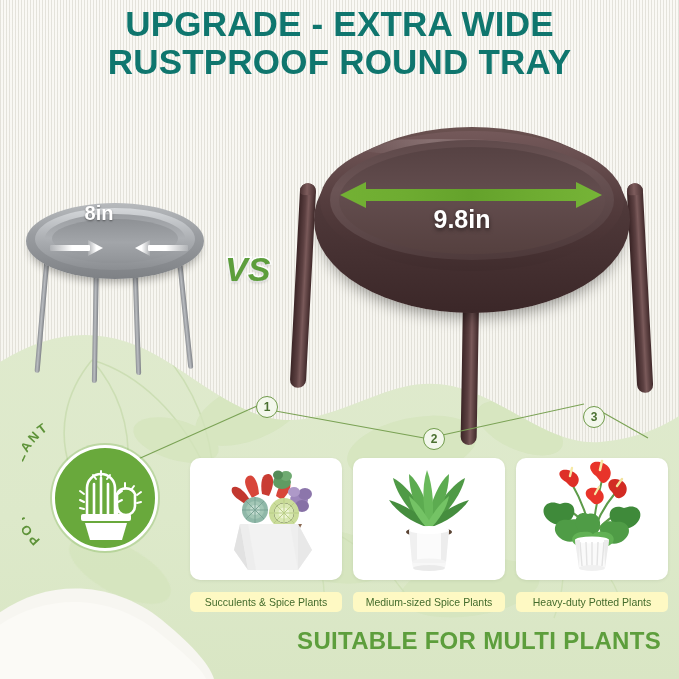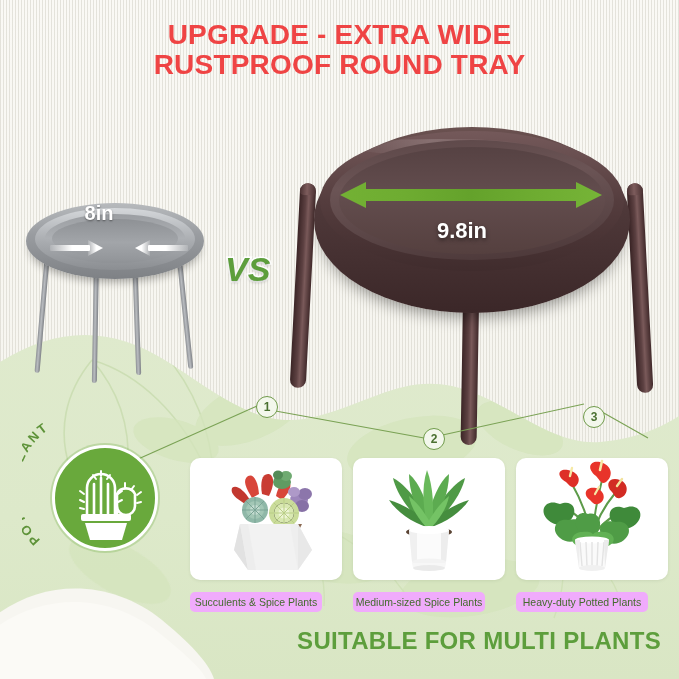--- a/index.html
+++ b/index.html
@@ -19,25 +19,25 @@
         rgba(210,208,198,.55) 0px,
         rgba(210,208,198,.55) 1px,
         rgba(255,255,255,0) 1px,
         rgba(255,255,255,0) 3px),
       linear-gradient(180deg,#faf9f5 0%,#f6f5ef 60%,#f4f3ec 100%);
     pointer-events:none;
   }
 
   
   .headline{
-    position:absolute;left:0;right:0;top:20px;
+    position:absolute;left:0;right:0;top:5px;
     text-align:center;
-    color:#ef4444;
+    color:#0f766e;
     font-weight:bold;
-    font-size:28px;
+    font-size:35px;
     line-height:1.08;
     letter-spacing:.2px;
     white-space:pre-line;
   }
 
   
   .small-table{position:absolute;left:22px;top:195px;width:190px;height:185px;}
   .sm-leg{
     position:absolute;top:52px;width:5px;height:130px;
     background:linear-gradient(90deg,#8d9094,#b9bcc0 45%,#7e8186);
@@ -115,23 +115,22 @@
     background:linear-gradient(180deg,#564243 0%,#634d4e 45%,#55403f 100%);
   }
   .bg-highlight{
     position:absolute;left:30px;top:8px;width:180px;height:16px;border-radius:50%;
     background:linear-gradient(90deg,rgba(255,255,255,0) 0%,rgba(255,255,255,.16) 45%,rgba(255,255,255,0) 100%);
   }
 
   .bg-arrow-row{position:absolute;left:26px;top:54px;width:262px;height:28px;}
   .bg-label{
     position:absolute;left:88px;top:78px;width:120px;text-align:center;
-    color:#ffffff;font-weight:bold;font-size:22px;
+    color:#ffffff;font-weight:bold;font-size:25px;
     text-shadow:0 2px 4px rgba(0,0,0,.5);
-    margin-top:13px;
   }
 
   
   .vs{
     position:absolute;left:225px;top:250px;
     font-size:34px;font-weight:bold;font-style:italic;
     color:#5d9e3c;
     -webkit-text-stroke:3px #ffffff;
     paint-order:stroke fill;
     text-shadow:0 2px 3px rgba(0,0,0,.18);
@@ -167,22 +166,22 @@
     box-shadow:0 1px 3px rgba(90,110,70,.12);
     overflow:hidden;
   }
   .card.c1{left:0;}
   .card.c2{left:163px;}
   .card.c3{left:326px;}
   .card-art{position:absolute;inset:0;}
 
   .pills{position:absolute;left:190px;top:592px;width:480px;height:20px;}
   .pill{
-    position:absolute;top:0;width:132px;height:20px;
-    background:#f0abfc;border-radius:5px;
+    position:absolute;top:0;width:152px;height:20px;
+    background:#fef9c3;border-radius:5px;
     display:flex;align-items:center;justify-content:center;
     color:#436b2c;font-size:10.5px;white-space:nowrap;
   }
   .pill.p1{left:0;}
   .pill.p2{left:163px;}
   .pill.p3{left:326px;}
 
   .footline{
     position:absolute;right:18px;bottom:24px;
     color:#5d9e3c;font-weight:bold;font-size:24px;letter-spacing:.3px;margin-top:47px;

